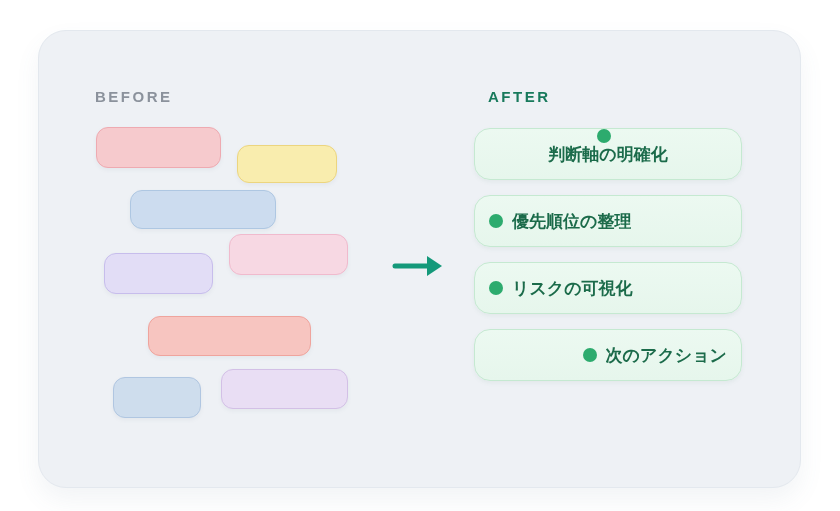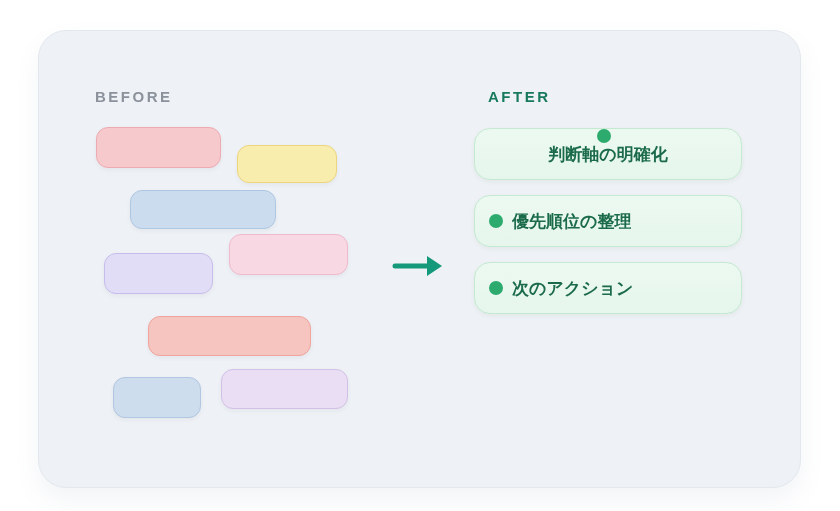--- a/index.html
+++ b/index.html
@@ -87,18 +87,22 @@
       <div class="pill" style="border-color: rgb(197, 233, 209); flex-direction: column;">
         <span class="dot" style="background: rgb(45, 171, 110);"></span>
         <span class="pill-label" style="color: rgb(27, 107, 74);">判断軸の明確化</span>
       </div>
       <div class="pill" style="border-color: rgb(197, 233, 209);">
         <span class="dot" style="background: rgb(45, 171, 110);"></span>
         <span class="pill-label" style="color: rgb(27, 107, 74);">優先順位の整理</span>
       </div>
       <div class="pill" style="border-color: rgb(197, 233, 209);">
         <span class="dot" style="background: rgb(45, 171, 110);"></span>
+        <span class="pill-label" style="color: rgb(27, 107, 74);">リスクの可視化</span>
+      </div>
+      <div class="pill" style="border-color: rgb(197, 233, 209); justify-content: flex-end;">
+        <span class="dot" style="background: rgb(45, 171, 110);"></span>
         <span class="pill-label" style="color: rgb(27, 107, 74);">次のアクション</span>
       </div>
     </div>
 
   </div>
 </div>
 
 </body></html>

